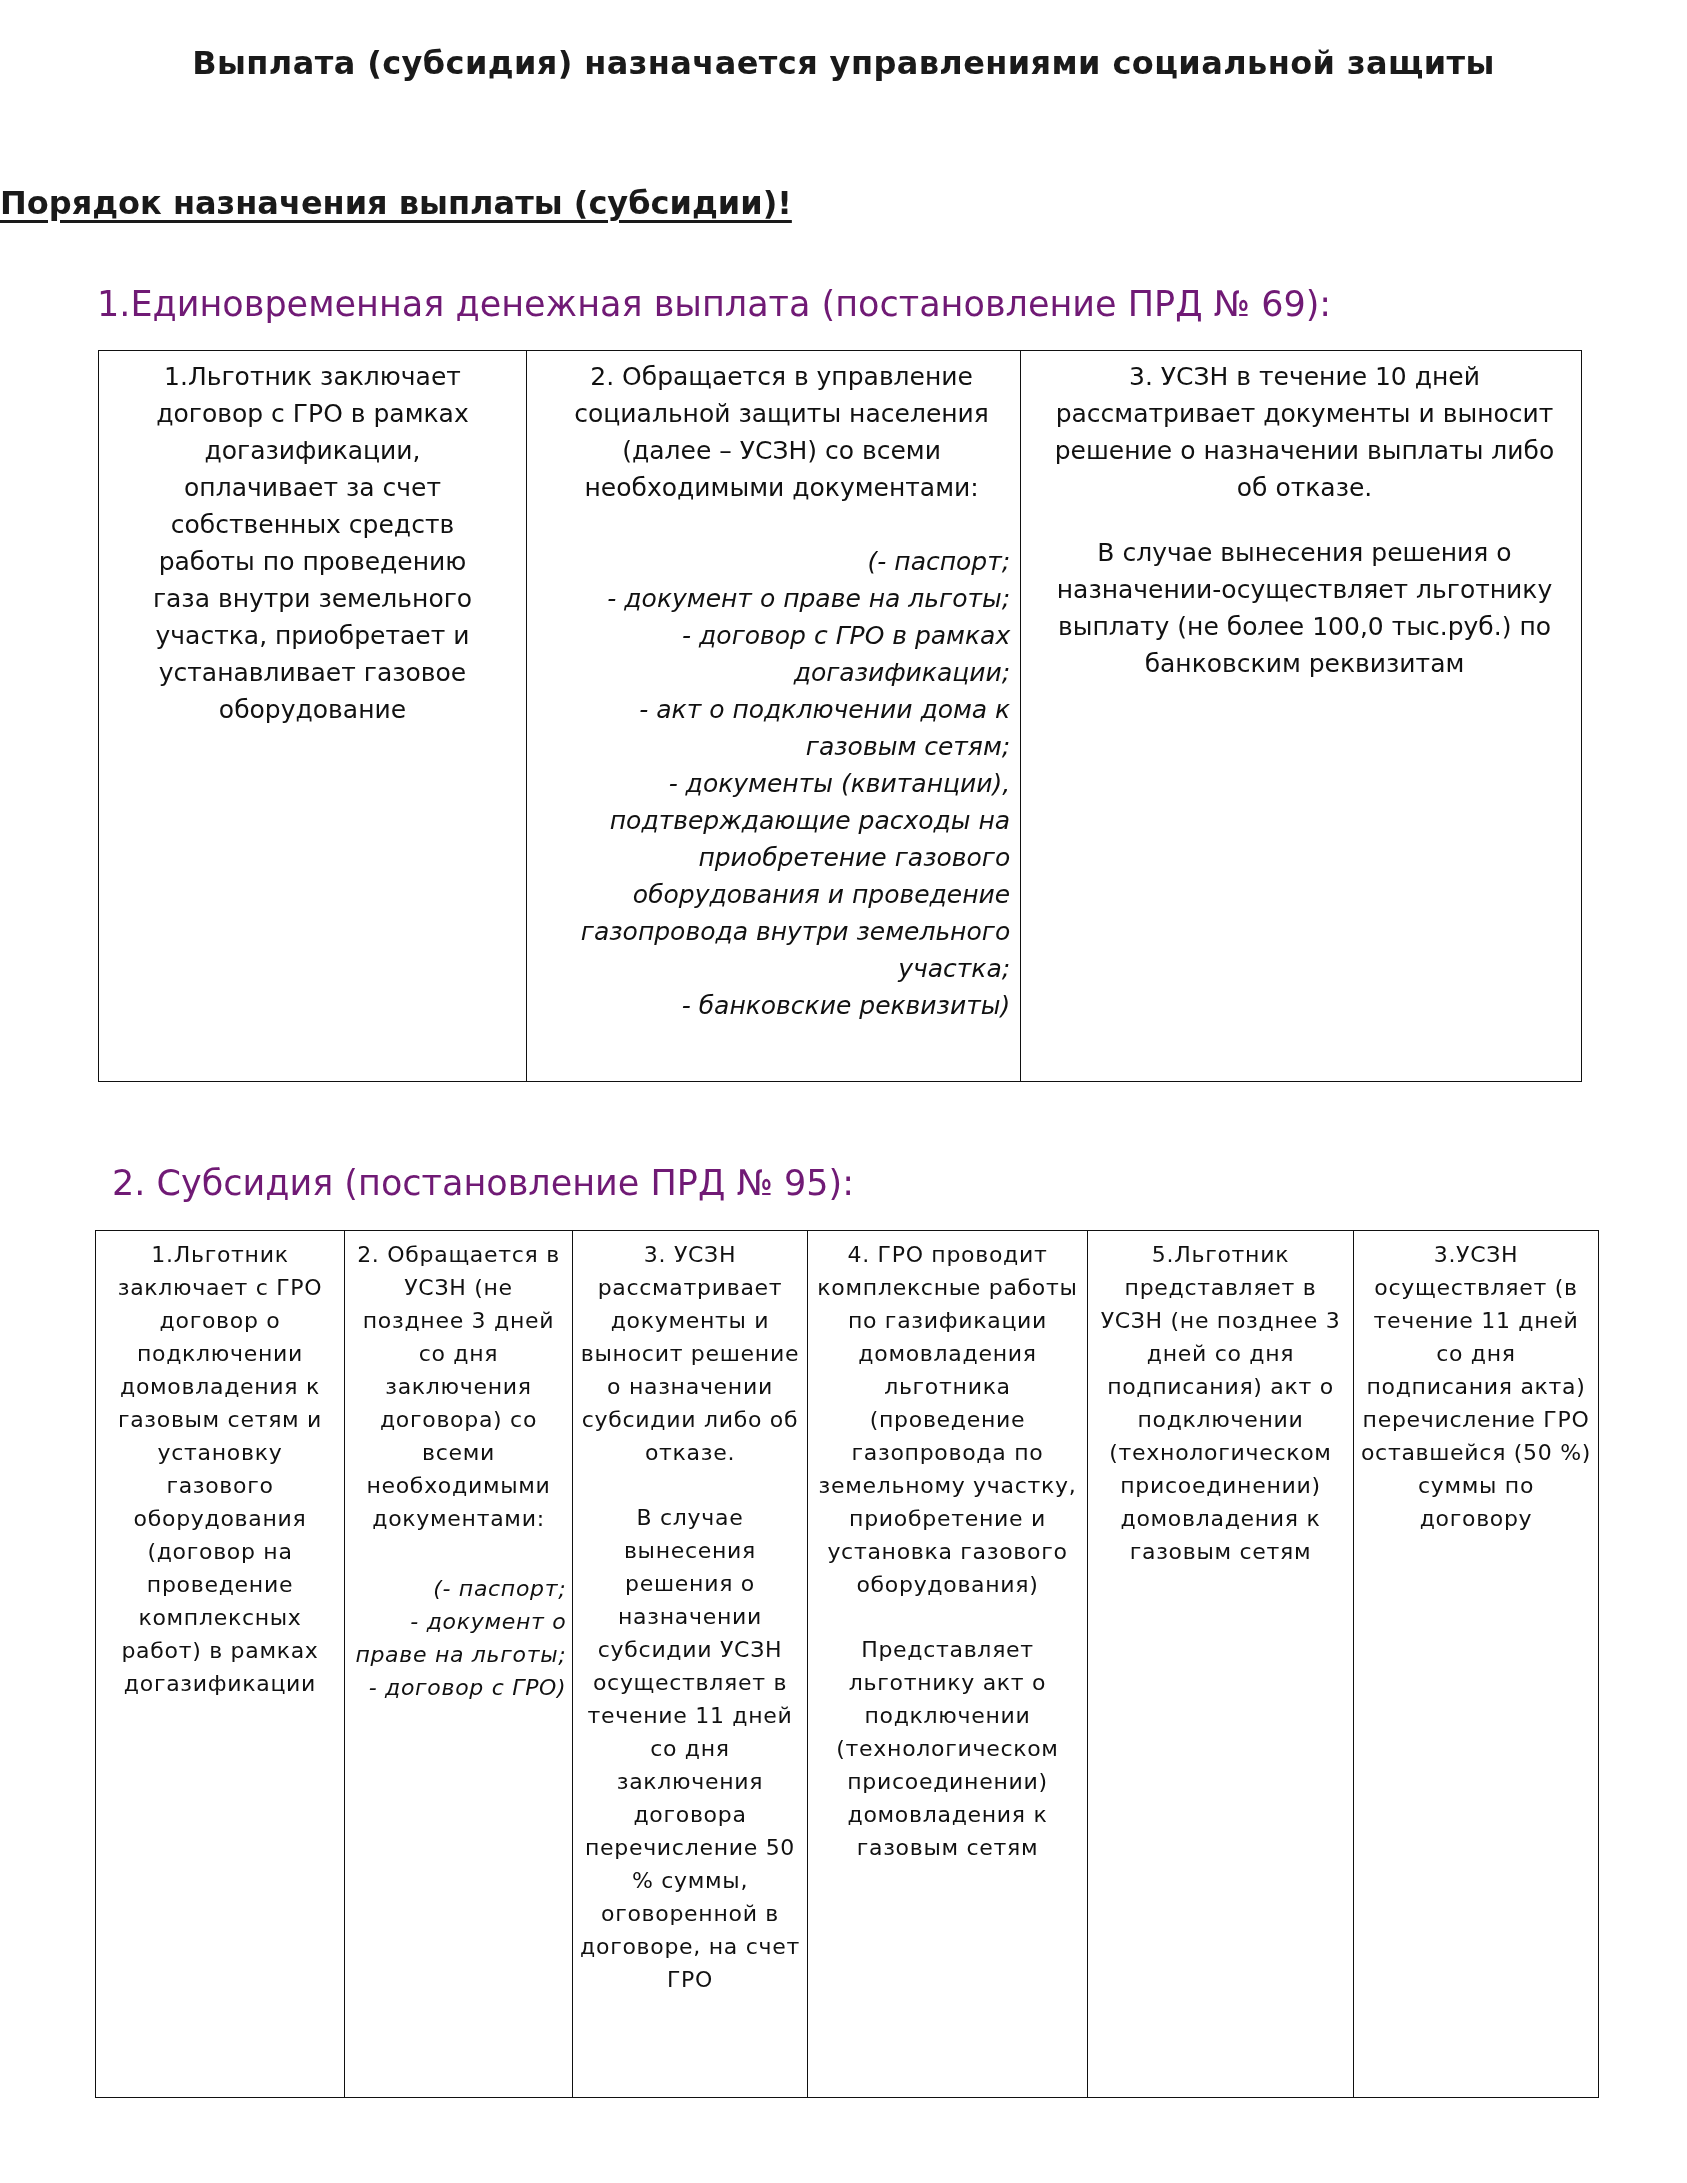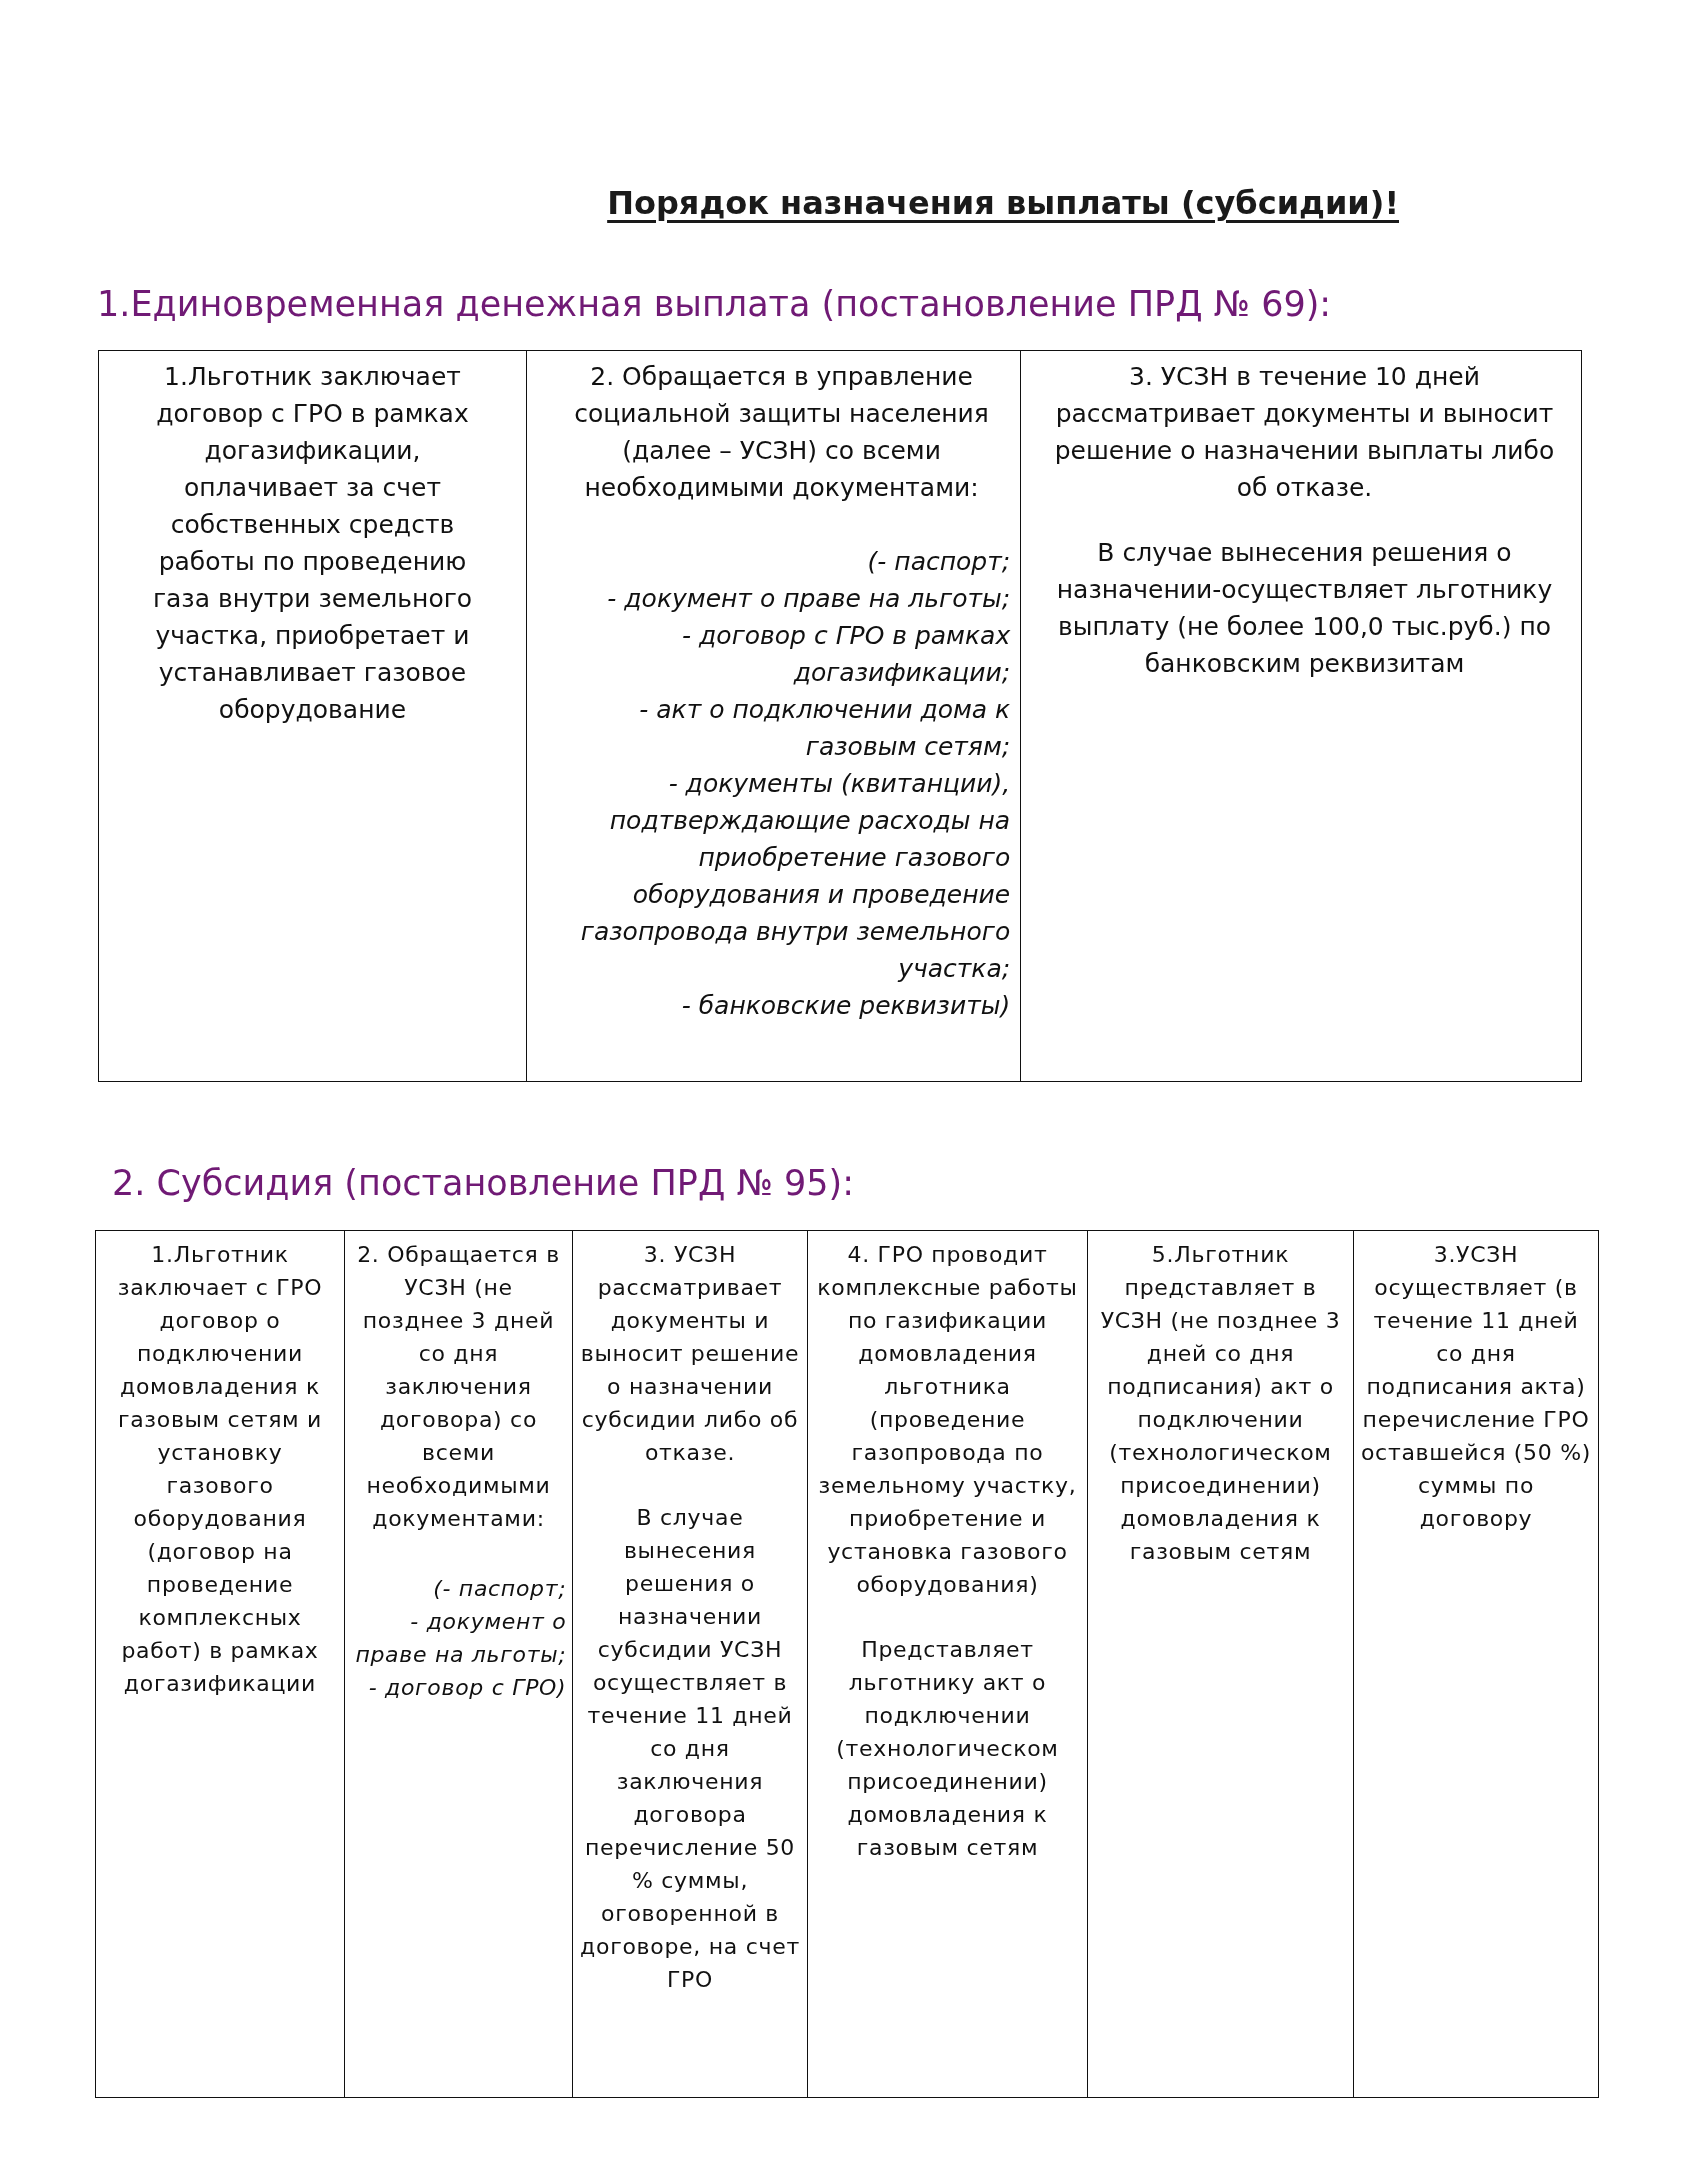--- a/index.html
+++ b/index.html
@@ -1,36 +1,37 @@
 <!DOCTYPE html>
 <html style="font-size:11.2px"><head>
 <meta charset="utf-8">
 <style>
   html, body { margin:0; padding:0; background:#ffffff; }
   body { width:1687px; height:2183px; position:relative; overflow:hidden; color:#111;
          font-family:"DejaVu Sans", sans-serif; }
   .title { position:absolute; left:0; width:1687px; text-align:center; font-weight:bold;
            font-size:32px; line-height:45px; letter-spacing:0.4px; color:#1a1a1a; }
   .title.t1 { top:41px; }
-  .subtitle { position:absolute; top:184px; left:0; width:1399px; text-align:right; }
+  .subtitle { position:absolute; top:184px; left:0; width:1399px; text-align:left; }
   .subtitle span { font-weight:bold; font-size:32px; text-decoration:underline; text-decoration-thickness:2.8px;
                    text-underline-offset:5.6px; color:#1a1a1a; }
   .section-head { position:absolute; font-size:35px; color:#701a75; }
   table { position:absolute; border-collapse:collapse; table-layout:fixed; }
   td { border:1.4px solid #111; vertical-align:top; text-align:center; padding:7px 5.6px 7px 5.6px; }
   .t1 td { font-size:25px; line-height:37px; }
   .t2 td { font-size:22px; line-height:33px; letter-spacing:0.7px; }
   .docs { text-align:right; font-style:italic; margin-top:37px; }
   .gap { margin-top:28px; }
   .line { display:block; }
 </style>
 </head>
 <body>
 
 <div class="title t1">
+  <span class="line">Выплата (субсидия) назначается управлениями социальной защиты</span>
 </div>
 
 <div class="subtitle">
   <span>Порядок назначения выплаты (субсидии)!</span>
 </div>
 
 <div class="section-head" style="top:284px; left:97px;">1.Единовременная денежная выплата (постановление ПРД № 69):</div>
 
 <table class="t1" style="left:98px; top:350px; width:1482px; height:732px;border-radius:27px;">
   <colgroup>

